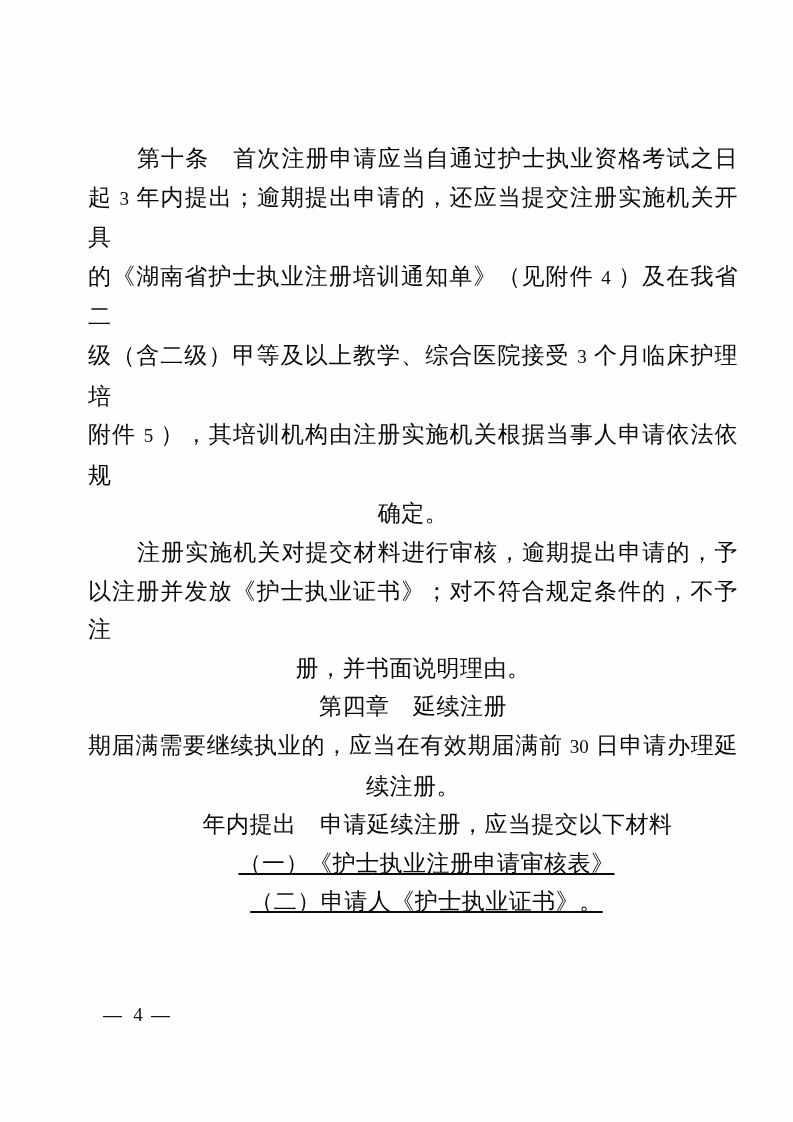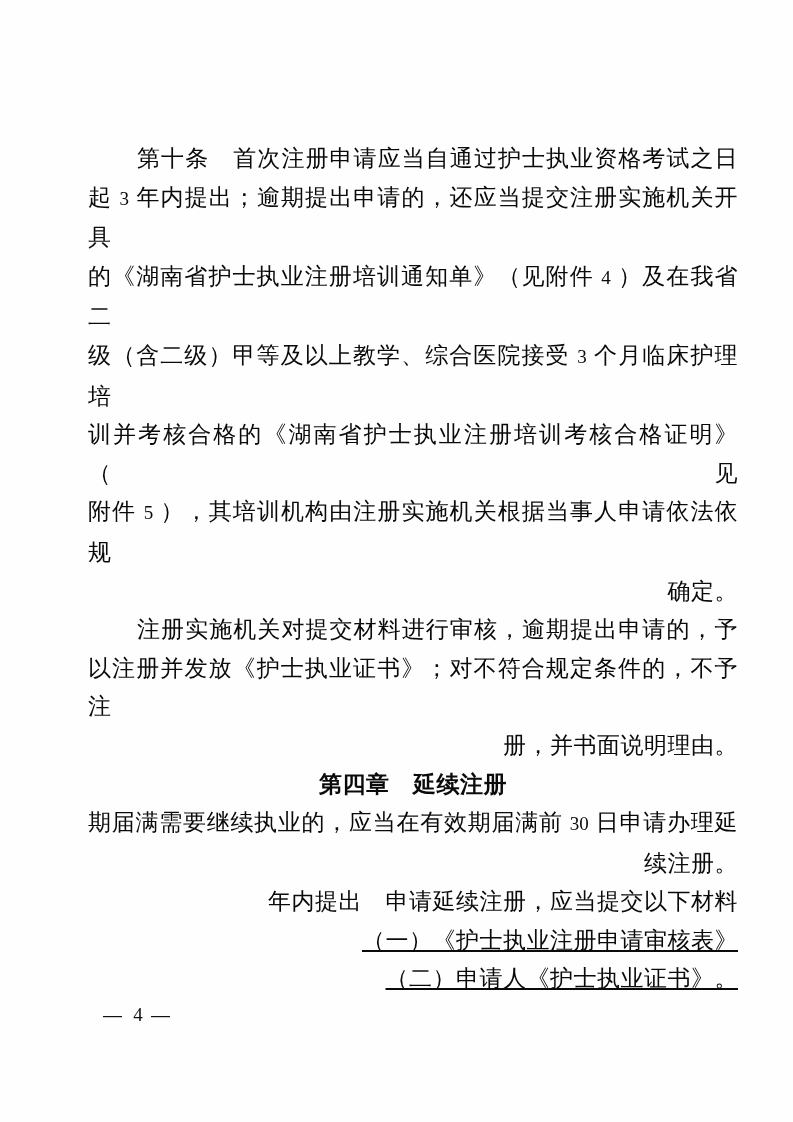--- a/index.html
+++ b/index.html
@@ -19,36 +19,36 @@
   .text-block {
     position: absolute;
     left: 88px;
     top: 139px;
     width: 650px;
   }
   .line {
     font-size: 23px;
     line-height: 38.6px;
     letter-spacing: 0.5px;
-    text-align: right;
+    text-align: center;
     white-space: normal;
   }
   
   .j {
     text-align: justify;
     text-align-last: justify;
   }
   
   .i2 { text-indent: 49px; }
   
   .i1 { text-indent: 27px; text-decoration: underline; }
   .heading {
     text-align: left;
     text-align-last: center;
-    font-weight: bold;
+    font-weight: normal;
     text-indent: 0;
   }
   
   .digit {
     font-family: "Liberation Serif", "DejaVu Serif", serif;
     font-size: 19px;
     letter-spacing: 0;
   }
   .footer {
     position: absolute;
@@ -63,21 +63,20 @@
 </head>
 <body>
 
 <div class="page">
 
   <div class="text-block">
     <div class="line j i2 numfmt">第十条　首次注册申请应当自通过护士执业资格考试之日</div>
     <div class="line j numfmt">起 <span class="digit">3</span> 年内提出；逾期提出申请的，还应当提交注册实施机关开具</div>
     <div class="line j numfmt">的《湖南省护士执业注册培训通知单》（见附件 <span class="digit">4</span> ）及在我省二</div>
     <div class="line j numfmt">级（含二级）甲等及以上教学、综合医院接受 <span class="digit">3</span> 个月临床护理培</div>
-    <div class="line j numfmt">训并考核合格的《湖南省护士执业注册培训考核合格证明》（见</div>
     <div class="line j numfmt">附件 <span class="digit">5</span> ），其培训机构由注册实施机关根据当事人申请依法依规</div>
     <div class="line numfmt">确定。</div>
 
 
     <div class="line j i2 numfmt">注册实施机关对提交材料进行审核，逾期提出申请的，予</div>
     <div class="line j numfmt">以注册并发放《护士执业证书》；对不符合规定条件的，不予注</div>
     <div class="line numfmt">册，并书面说明理由。</div>
 
     <div class="line heading numfmt">第四章　延续注册</div>
 

